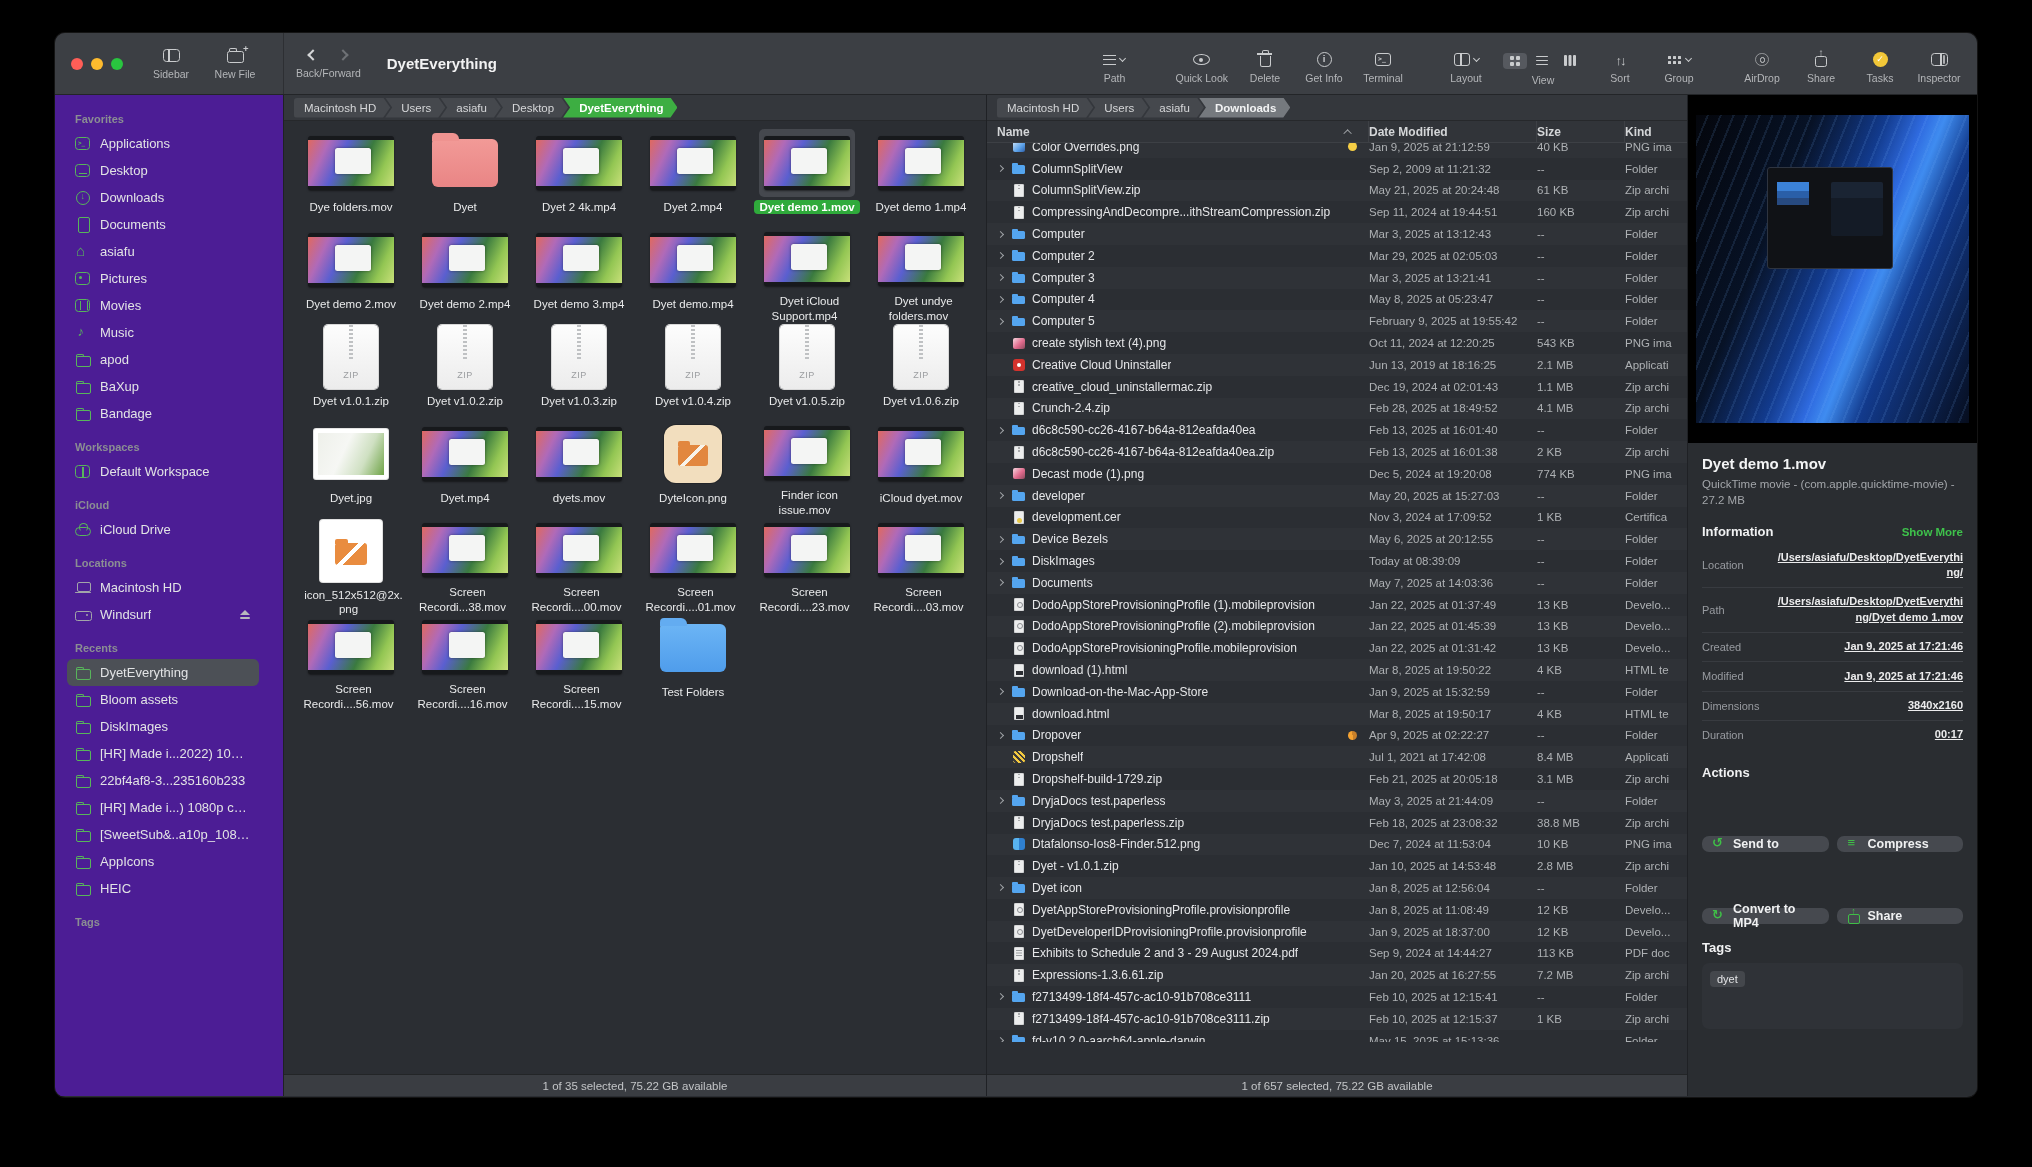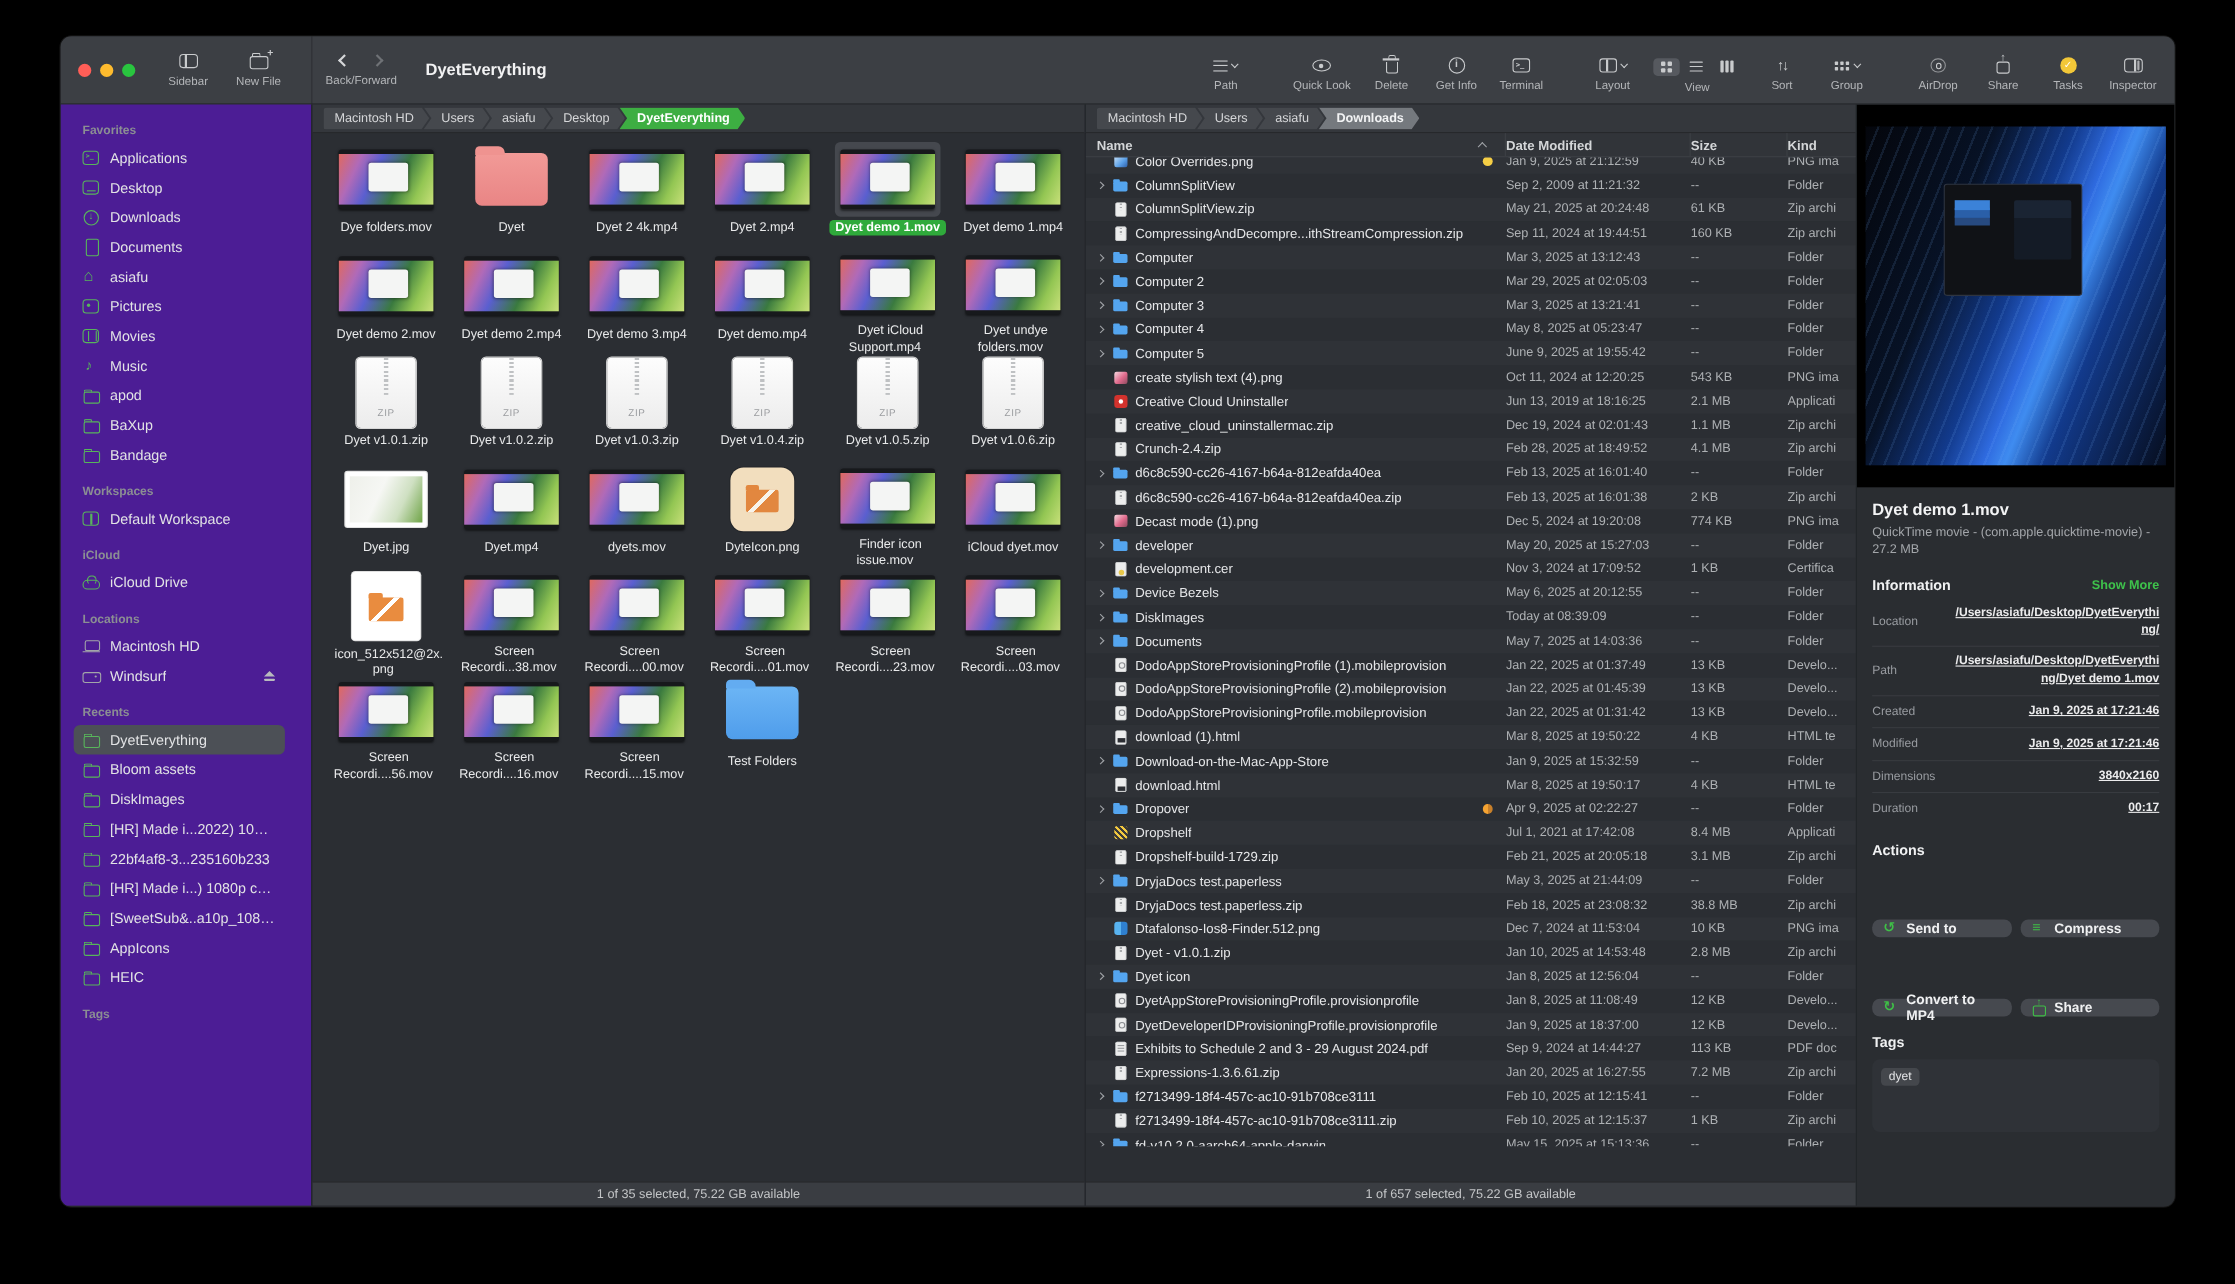--- a/index.html
+++ b/index.html
@@ -885,21 +885,21 @@
               <div class="c-size">--</div>
               <div class="c-kind">Folder</div>
             </div>
             <div class="trow is-folder">
               <div class="c-name">
                 <span class="disc"></span>
                 <span class="fic fic-folder"></span>
                 <span class="fname">Computer 5</span>
 
               </div>
-              <div class="c-date">June 9, 2025 at 19:55:42</div>
+              <div class="c-date">February 9, 2025 at 19:55:42</div>
               <div class="c-size">--</div>
               <div class="c-kind">Folder</div>
             </div>
             <div class="trow">
               <div class="c-name">
                 <span class="disc"></span>
                 <span class="fic fic-png"></span>
                 <span class="fname">create stylish text (4).png</span>
 
               </div>

